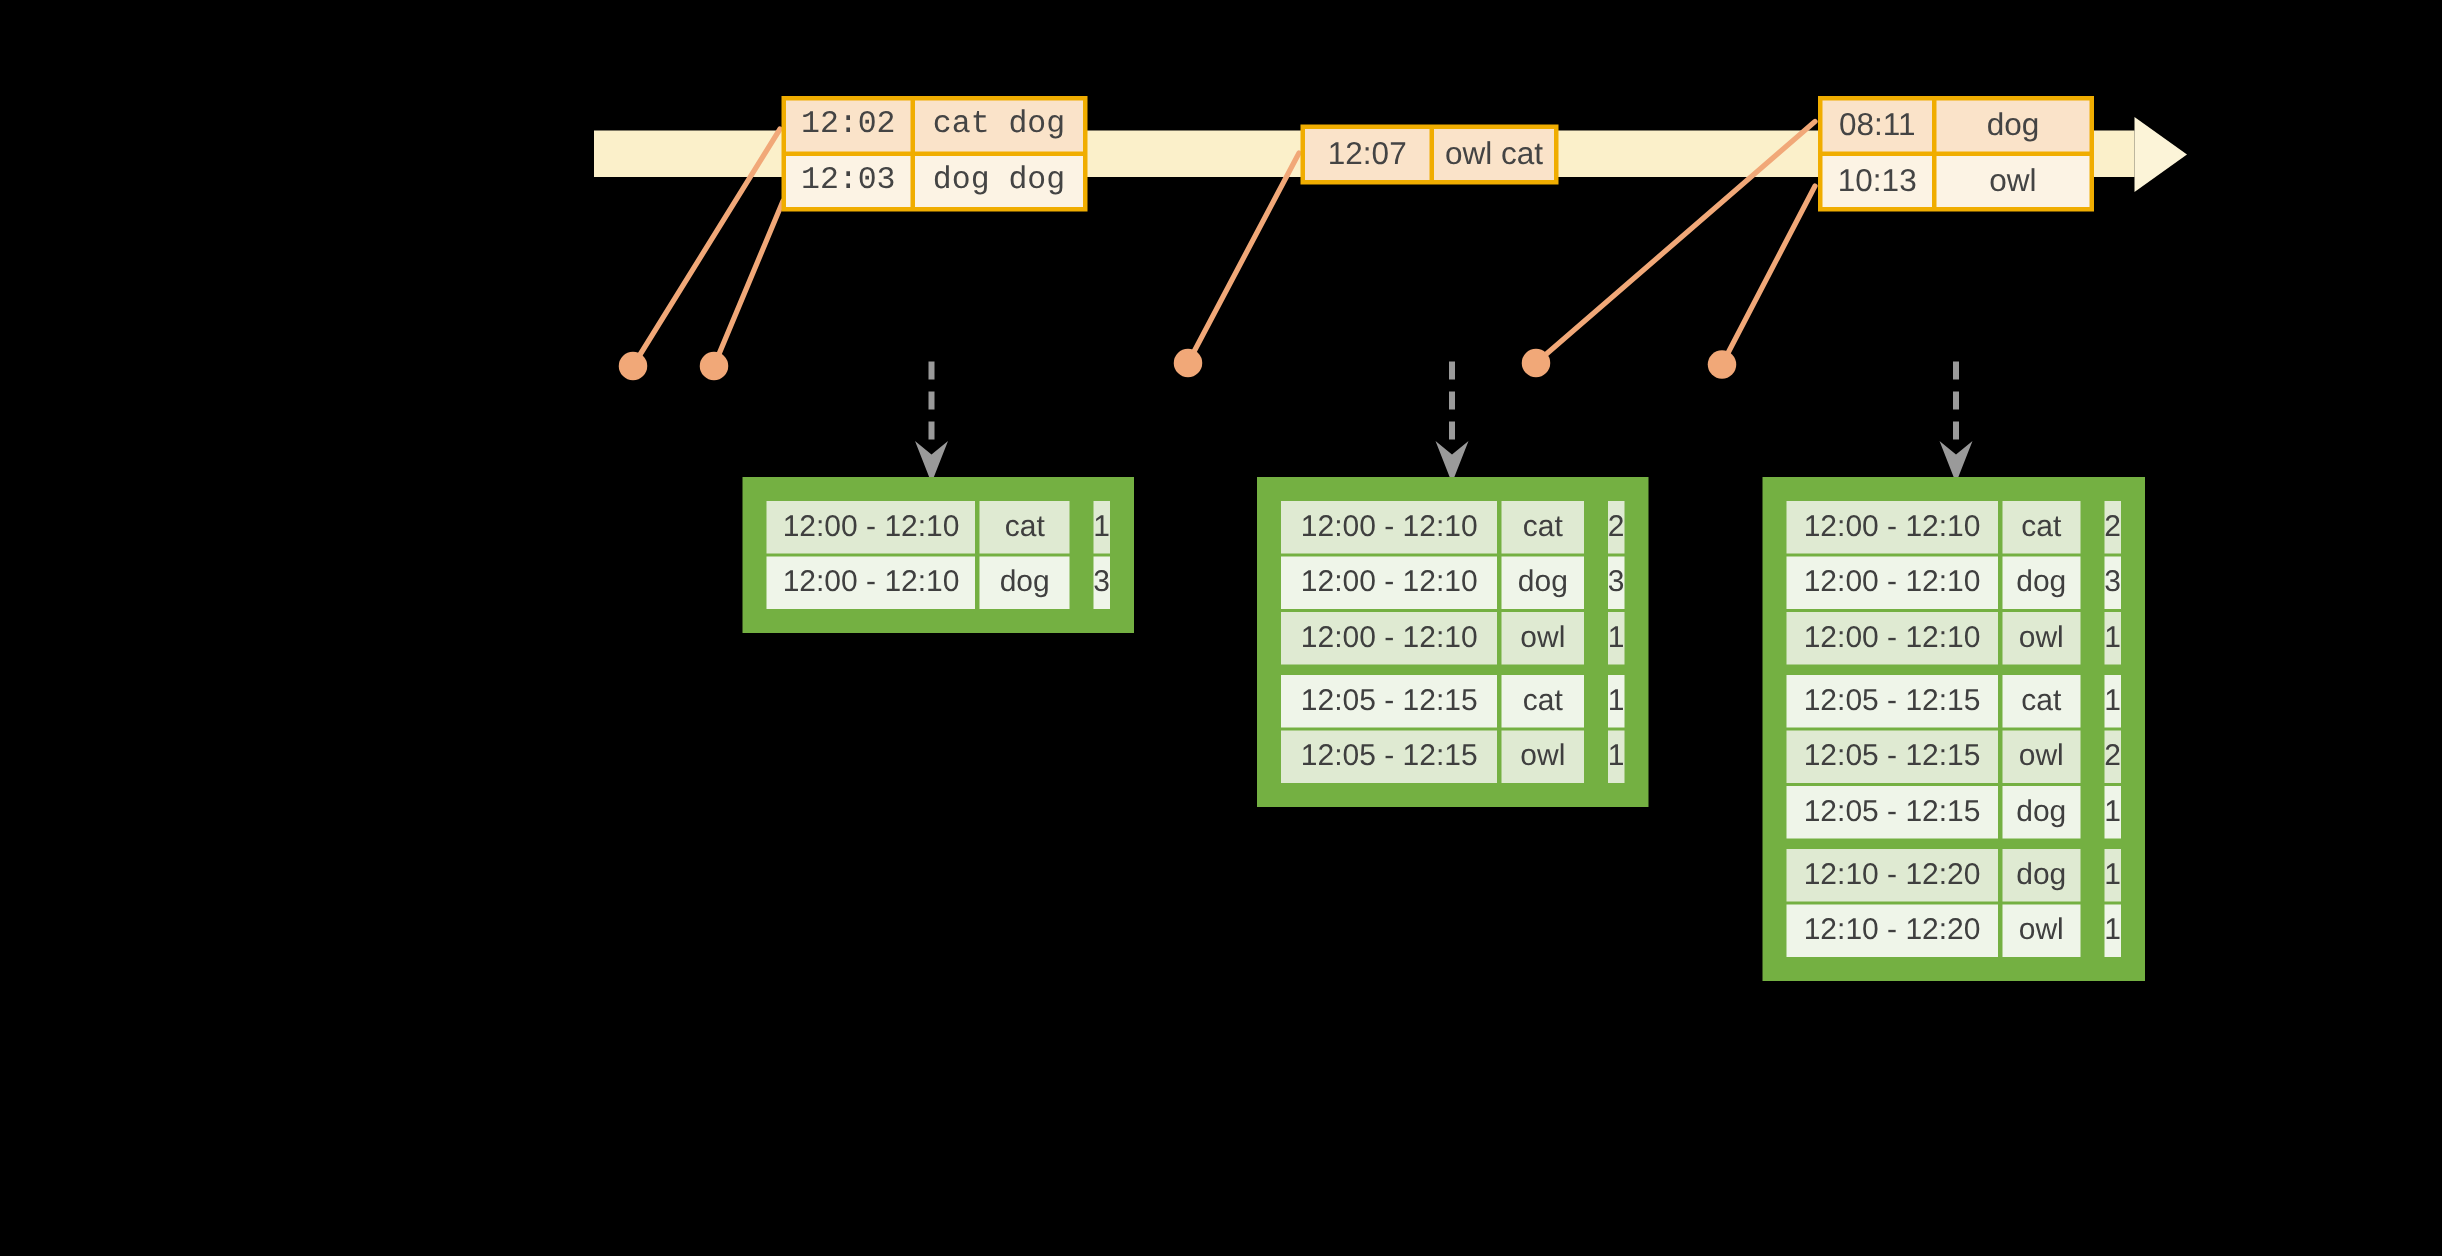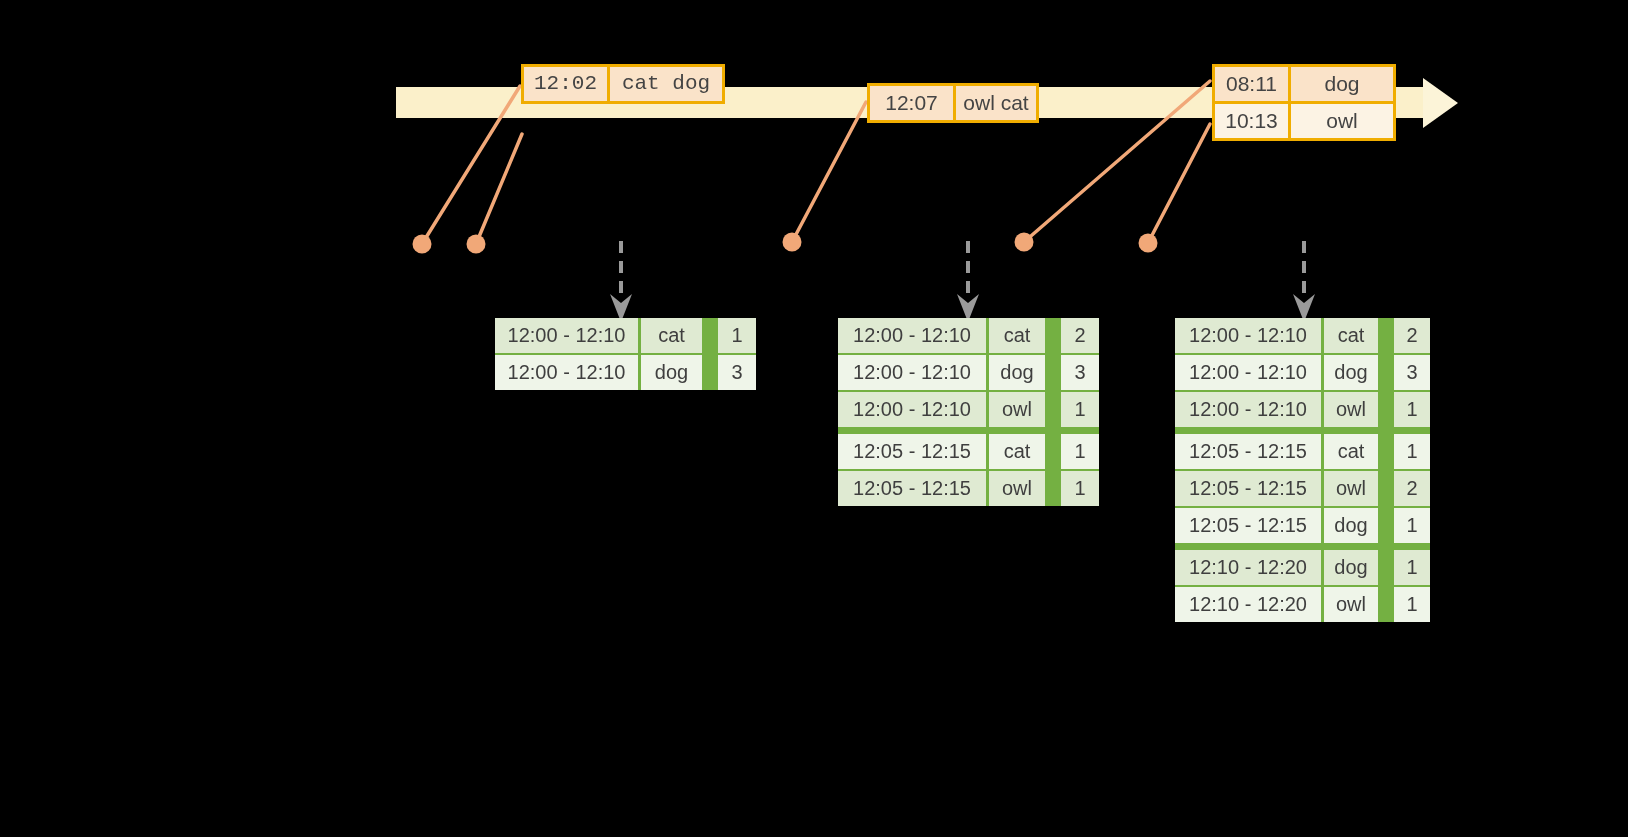--- a/index.html
+++ b/index.html
@@ -14,21 +14,21 @@
   .erow{display:flex;height:34px;margin-top:3px;}
   .erow:first-child{margin-top:0;}
   .ecell{height:34px;line-height:34px;text-align:center;color:#444444;font-size:21px;}
   .etime{width:83px;margin-right:3px;}
   .ewords{flex:1;}
   .b3 .etime{width:73px;}
   .fill-peach{background:#fae3c9;}
   .fill-cream{background:#fcf3e4;}
 
   
-  .gtable{position:absolute;background:#74b042;padding:0;display:flex;flex-direction:column;box-sizing:border-box;}
+  .gtable{position:absolute;background:#74b042;padding:16px;display:flex;flex-direction:column;box-sizing:border-box;}
   .grow{display:flex;margin-top:2px;}
   .grow:first-child{margin-top:0;}
   .grow.gsep{margin-top:7px;}
   .gcell{height:35px;line-height:35px;text-align:center;color:#3f3f3f;font-size:20px;}
   .gwin{width:148px;margin-right:3px;}
   .gword{width:56px;margin-right:16px;}
   .gcount{flex:1;}
   .grow:nth-child(odd) .gcell{background:#dfead2;}
   .grow:nth-child(even) .gcell{background:#eff5e9;}
   .t1 .gwin{width:143px;} .t1 .gword{width:61px;}
@@ -72,20 +72,24 @@
         <line x1="1304" y1="241" x2="1304" y2="296" stroke-width="4" stroke-dasharray="12 8" fill="none"></line>
         <polygon points="1293,294 1304,303 1315,294 1304,322" stroke="none"></polygon>
       </g>
     </g>
   </svg>
 
   <div class="ebox b1" style="left:521px;top:64px;width:204px;font-family:Liberation Mono, monospace;">
     <div class="erow">
       <div class="ecell etime fill-peach">12:02</div>
       <div class="ecell ewords fill-peach">cat dog</div>
+    </div>
+    <div class="erow">
+      <div class="ecell etime fill-cream">12:03</div>
+      <div class="ecell ewords fill-cream">dog dog</div>
     </div>
   </div>
 
   <div class="ebox b2" style="left:867px;top:83px;width:172px;justify-content:flex-end;">
     <div class="erow">
       <div class="ecell etime fill-peach">12:07</div>
       <div class="ecell ewords fill-peach">owl cat</div>
     </div>
   </div>
 

